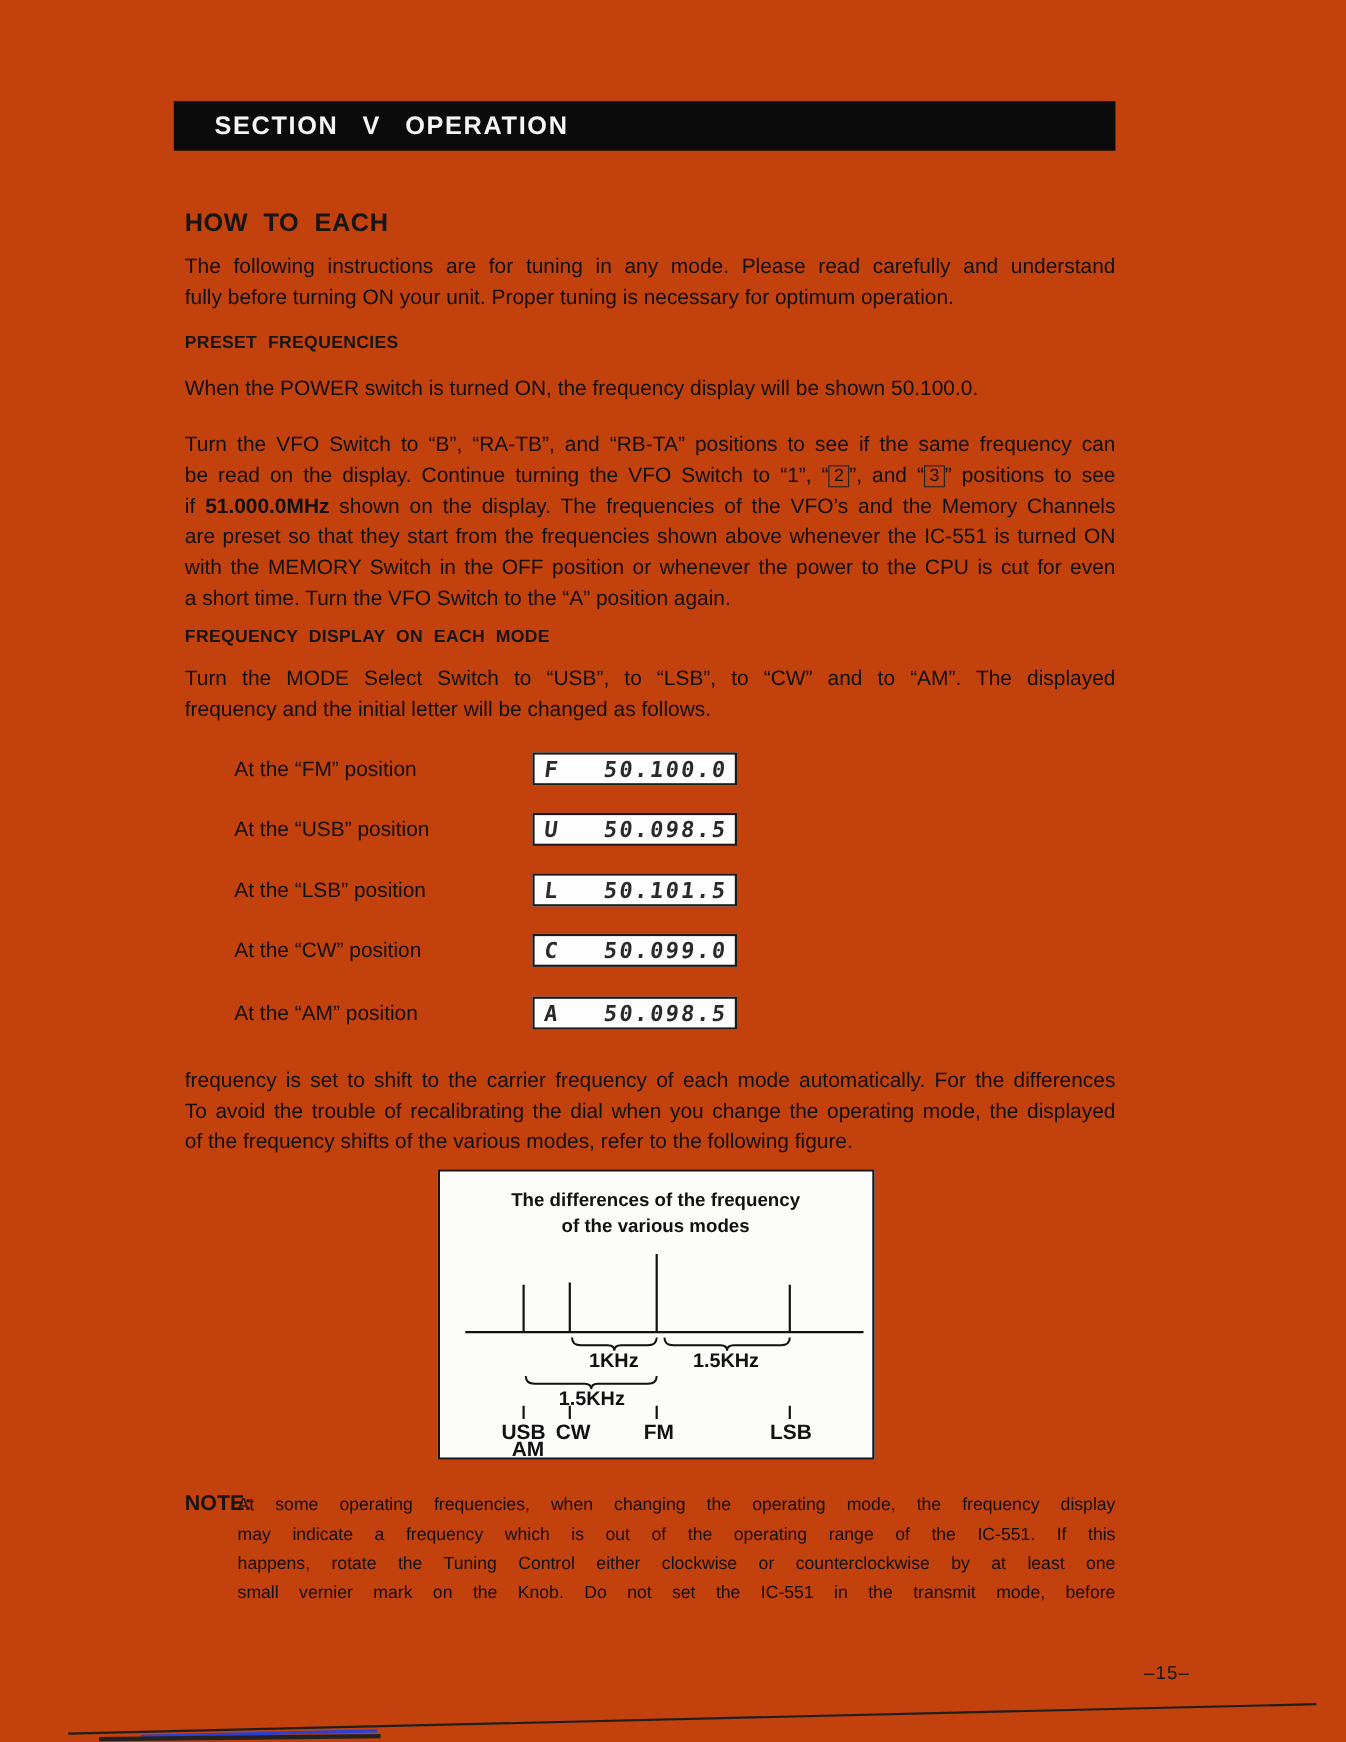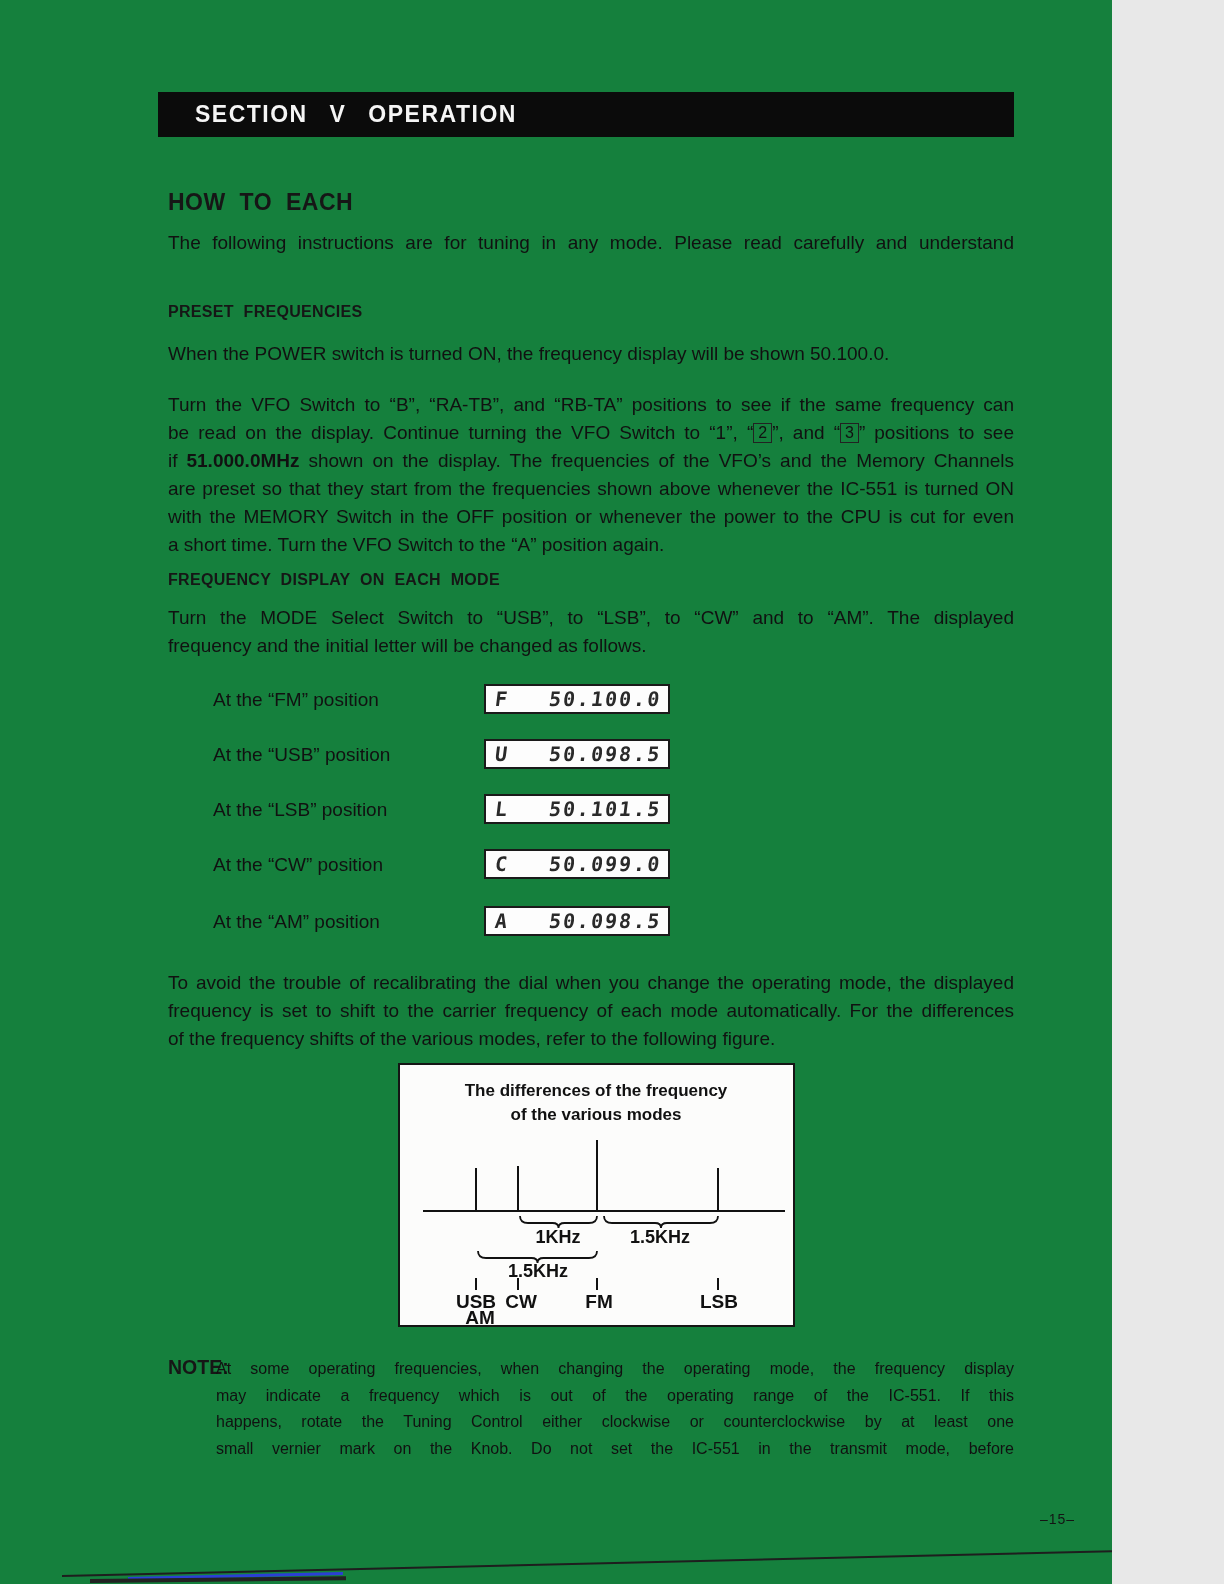--- a/index.html
+++ b/index.html
@@ -1,19 +1,19 @@
 <!DOCTYPE html>
 <html><head>
 <meta charset="utf-8">
 <style>
   html,body{margin:0;padding:0;background:#e8e8e8;}
   .page{
     position:relative;
-    width:1112px;height:1584px;
-    background:#15803d;
+    width:1224px;height:1584px;
+    background:#c2410c;
     font-family:"Liberation Sans", sans-serif;
     color:#161616;
     overflow:hidden;
   }
   
   .section-bar{
     position:absolute;left:158px;top:92px;width:856px;height:45px;
     background:#0b0b0b;color:#f5f5f5;
     font-size:23px;font-weight:bold;letter-spacing:1.5px;word-spacing:14px;
     line-height:45px;padding-left:37px;box-sizing:border-box;
@@ -69,21 +69,21 @@
     position:absolute;left:168px;top:1356px;
     font-size:19.5px;font-weight:bold;
   }
   .note-body{
     position:absolute;left:216px;top:1356px;width:798px;
     font-size:16px;line-height:26.6px;color:#111;
   }
   
   .page-num{
     position:absolute;left:1040px;top:1511px;width:90px;
-    font-size:14px;color:#141414;letter-spacing:1px;
+    font-size:17px;color:#141414;letter-spacing:1px;
   }
   .artifact-line{
     position:absolute;left:62px;top:1575px;width:1135px;height:2.4px;
     background:#1e1e1e;transform:rotate(-1.35deg);transform-origin:left center;
   }
   .artifact-blue{
     position:absolute;left:128px;top:1577px;width:215px;height:3px;
     background:#2b3fd4;transform:rotate(-1.35deg);transform-origin:left center;
   }
   .artifact-smudge{
@@ -96,20 +96,21 @@
 
 <div class="page">
 
   <div class="section-bar">
     <span>SECTION  V  OPERATION</span>
   </div>
 
   <div class="h1">HOW TO EACH</div>
   <div class="para" style="top:229px">
       <div class="jline">The following instructions are for tuning in any mode.  Please read carefully and understand</div>
+      <div class="jlast">fully before turning ON your unit.  Proper tuning is necessary for optimum operation.</div>
     </div>
 
   <div class="h2" style="top:303px">PRESET FREQUENCIES</div>
   <div class="para" style="top:340px">
     <div class="jlast">When the POWER switch is turned ON, the frequency display will be shown 50.100.0.</div>
   </div>
 
   <div class="para" style="top:391px">
     <div class="jline">Turn the VFO Switch to “B”, “RA-TB”, and “RB-TA” positions to see if the same frequency can</div>
     <div class="jline"><span>be read on the display.  Continue turning the VFO Switch to “1”, “</span><span class="boxed-num">2</span><span>”, and “</span><span class="boxed-num">3</span><span>” positions to see</span></div>
@@ -155,22 +156,22 @@
   </div>
   <div class="disp-row" style="top:906px">
     <div class="disp-label">At the “AM” position</div>
     <div class="disp-box">
       <span class="seg seg-letter">A</span>
       <span class="seg seg-freq">50.098.5</span>
     </div>
   </div>
 
   <div class="para" style="top:969px">
+      <div class="jline">frequency is set to shift to the carrier frequency of each mode automatically.  For the differences</div>
       <div class="jline">To avoid the trouble of recalibrating the dial when you change the operating mode, the displayed</div>
-      <div class="jline">frequency is set to shift to the carrier frequency of each mode automatically.  For the differences</div>
       <div class="jlast">of the frequency shifts of the various modes, refer to the following figure.</div>
     </div>
 
   <div class="figure-box">
     <svg width="393" height="260" viewBox="0 0 393 260">
       <text class="fig-title" x="196" y="31" text-anchor="middle">The differences of the frequency</text>
       <text class="fig-title" x="196" y="55" text-anchor="middle">of the various modes</text>
 
       <line x1="23" y1="146" x2="385" y2="146" stroke="#111" stroke-width="2"></line>
 

